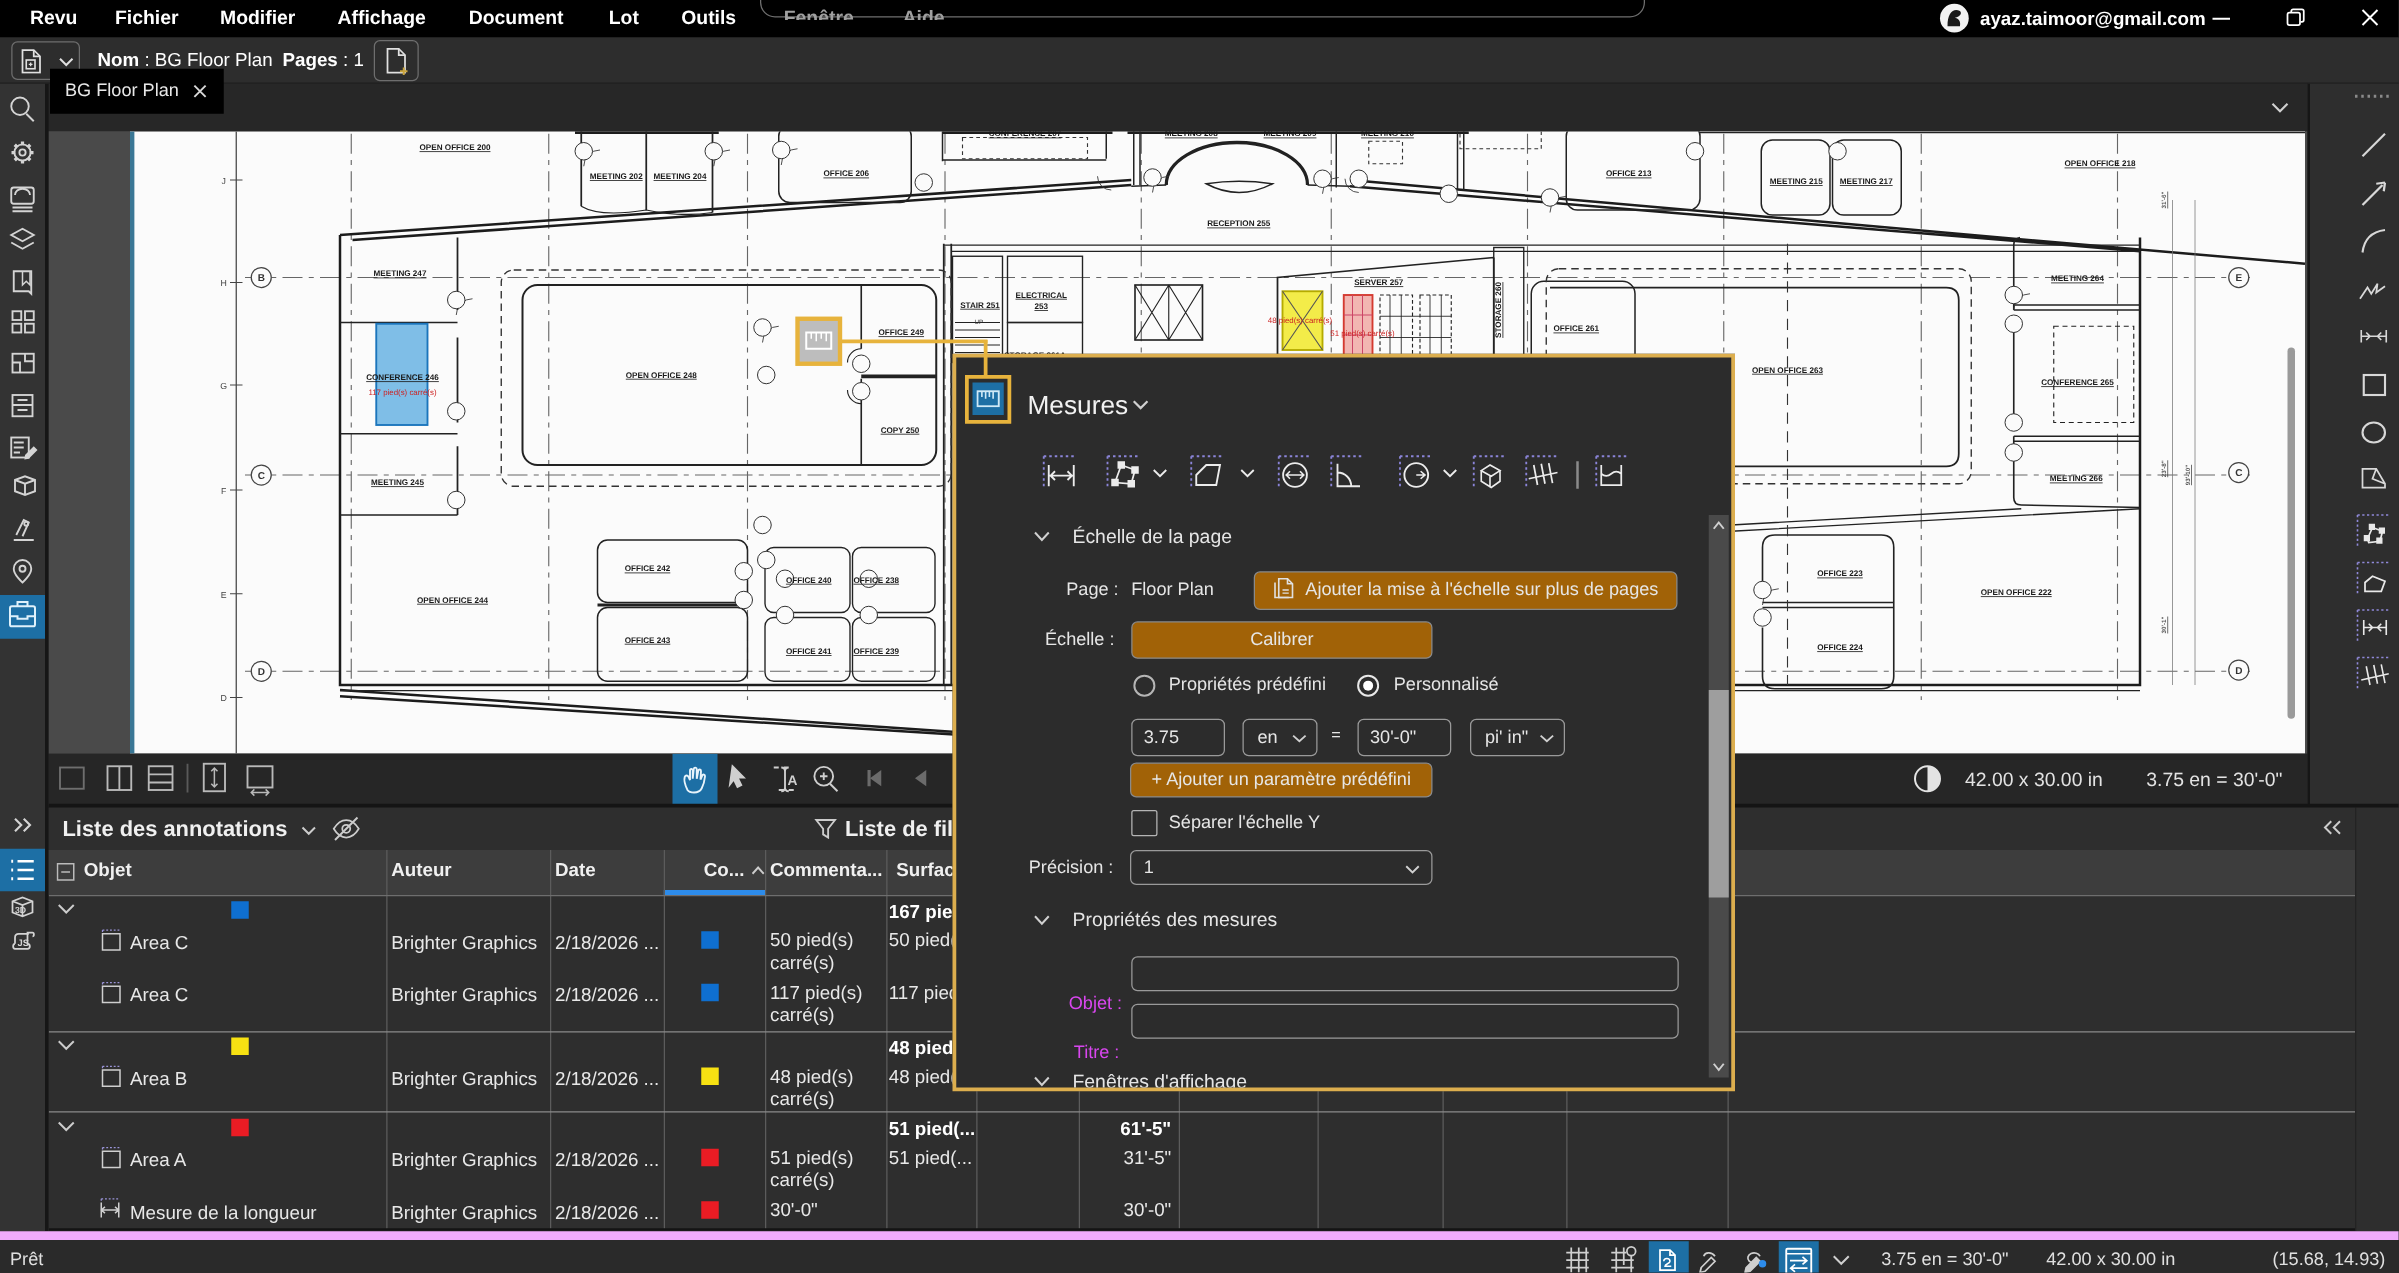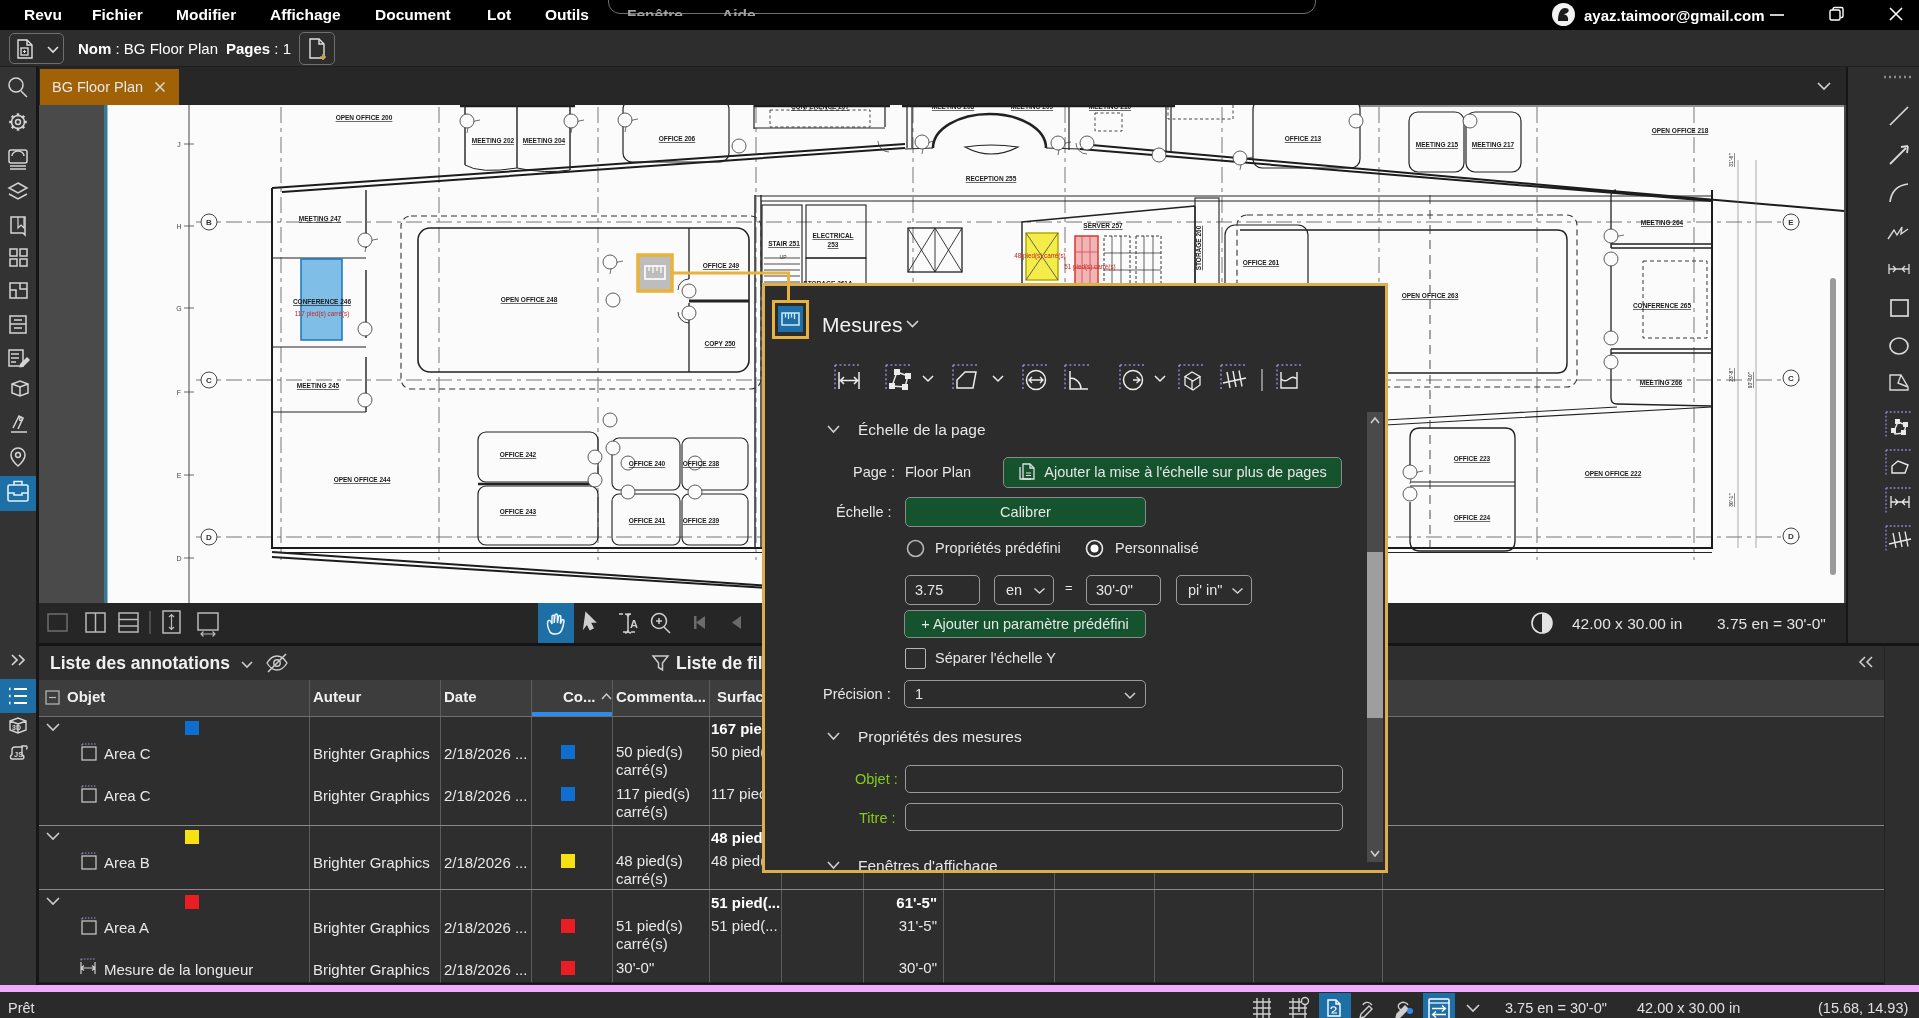--- a/index.html
+++ b/index.html
@@ -9,39 +9,39 @@
 #app { position:relative; width:1919px; height:1018px; }
 
 #menubar { left:0; top:0; width:1919px; height:30px; background:#000; color:#fff; }
 #menubar .mi { position:absolute; top:6px; font-size:15.5px; color:#fff;font-weight:bold; }
 #overlaybox { left:608px; top:-17px; width:708px; height:31px; background:#000;
   border:1.5px solid #6f6f6f; border-radius:12px; }
 
 #tb2 { left:0; top:30px; width:1919px; height:37px; background:#2d2d2d; border-bottom:1px solid #1e1e1e; }
 
 #tabbar { left:39px; top:67px; width:1807px; height:38px; background:#272727; }
-#tab1 { left:40px; top:69px; width:139px; height:36px; background:#a16207; color:#e8e8e8;
+#tab1 { left:40px; top:55px; width:139px; height:36px; background:#000000; color:#e8e8e8;
   font-size:14.5px; line-height:36px; padding-left:12px; }
 
 #rail { left:0; top:67px; width:39px; height:918px; background:#333333; border-right:3px solid #161616; }
 
 #canvas { left:39px; top:105px; width:1807px; height:498px; background:#4a4a4a; overflow:hidden; }
 
 #vtb { left:39px; top:603px; width:1807px; height:41px; background:#262626; }
 
 #rsb { left:1846px; top:67px; width:73px; height:577px; background:#2e2e2e; border-left:2px solid #161616; }
 
 #bpanel { left:39px; top:646px; width:1880px; height:339px; background:#2e2e2e; }
 
 #sbar { left:0; top:985px; width:1919px; height:33px; background:#2a2a2a; border-top:7px solid #f0abfc; color:#e0e0e0; font-size:14.5px; }
 
 #dlg { left:762px; top:283px; width:626px; height:590px; background:#2c2c2c; border:3px solid #dcae4e; z-index:50; }
 .dtxt { position:absolute; color:#e6e6e6; font-size:14.5px; }
-.gtxt { position:absolute; color:#84cc16; font-size:14.5px; }
-.dbtn { position:absolute; background:#14532d; border:1px solid #8a8a8a; border-radius:5px;
+.gtxt { position:absolute; color:#d946ef; font-size:14.5px;margin-top:24px; }
+.dbtn { position:absolute; background:#a16207; border:1px solid #8a8a8a; border-radius:5px;
   color:#e6e6e6; font-size:14.5px; text-align:center; }
 .dinp { position:absolute; background:#2c2c2c; border:1px solid #9a9a9a; border-radius:5px;
   color:#e6e6e6; font-size:14.5px; }
 .hcell { position:absolute; top:42px; font-size:15px; font-weight:bold; color:#f0f0f0; }
 </style>
 </head>
 <body>
 <div id="app">
   <div class="abs" id="menubar">
     <span class="mi" style="left:24px">Revu</span>

